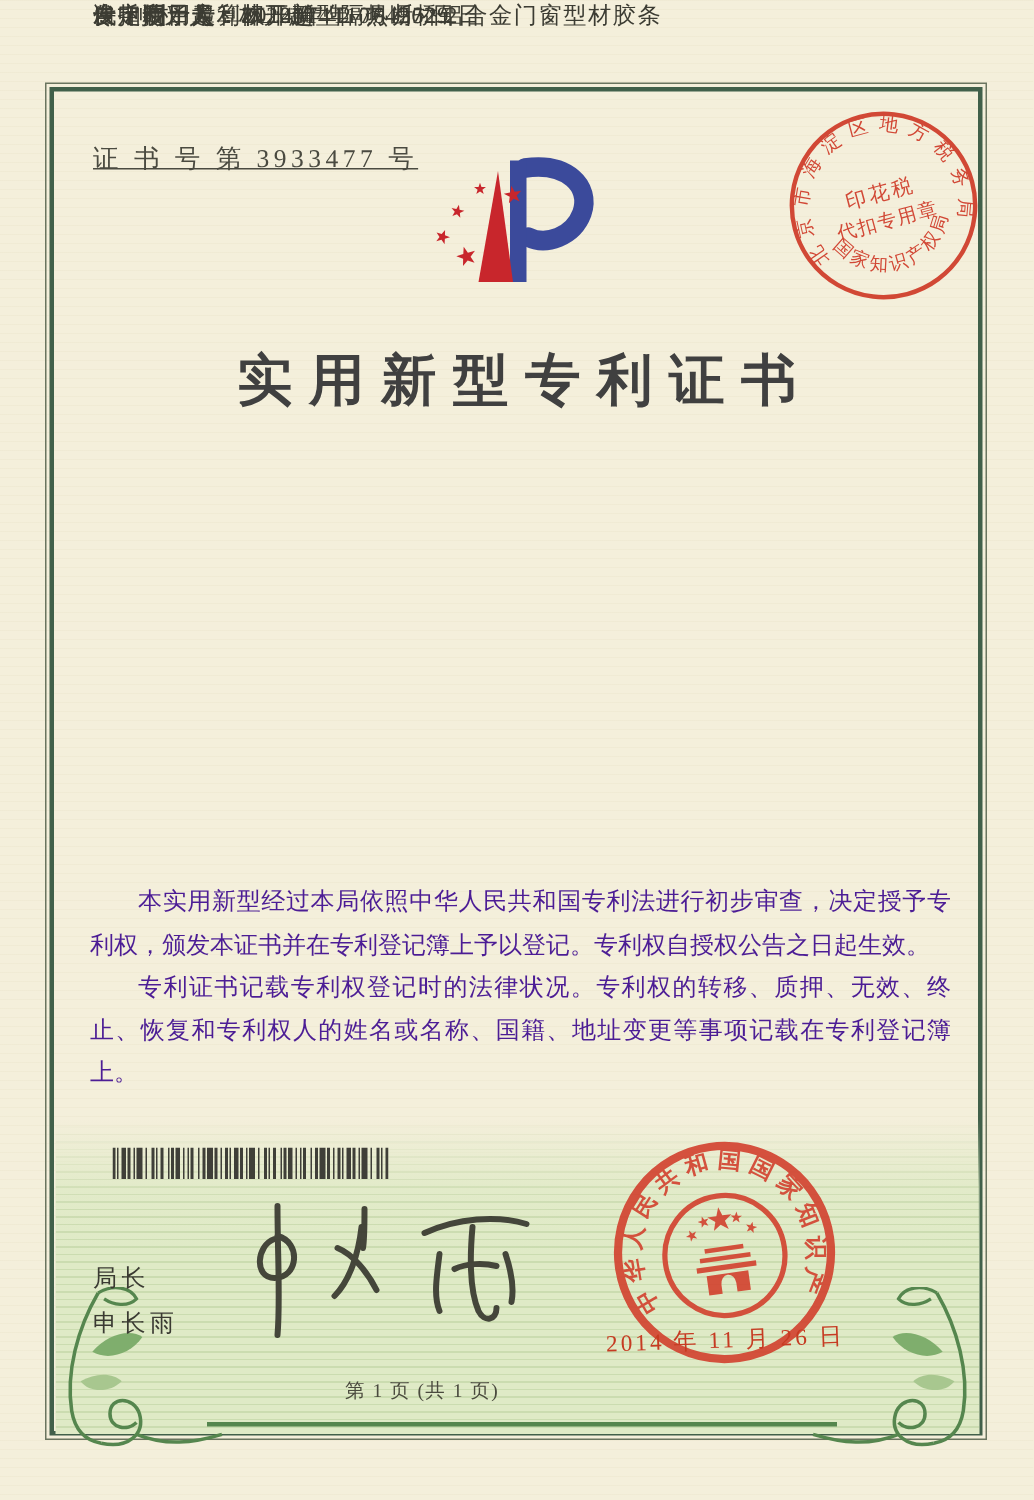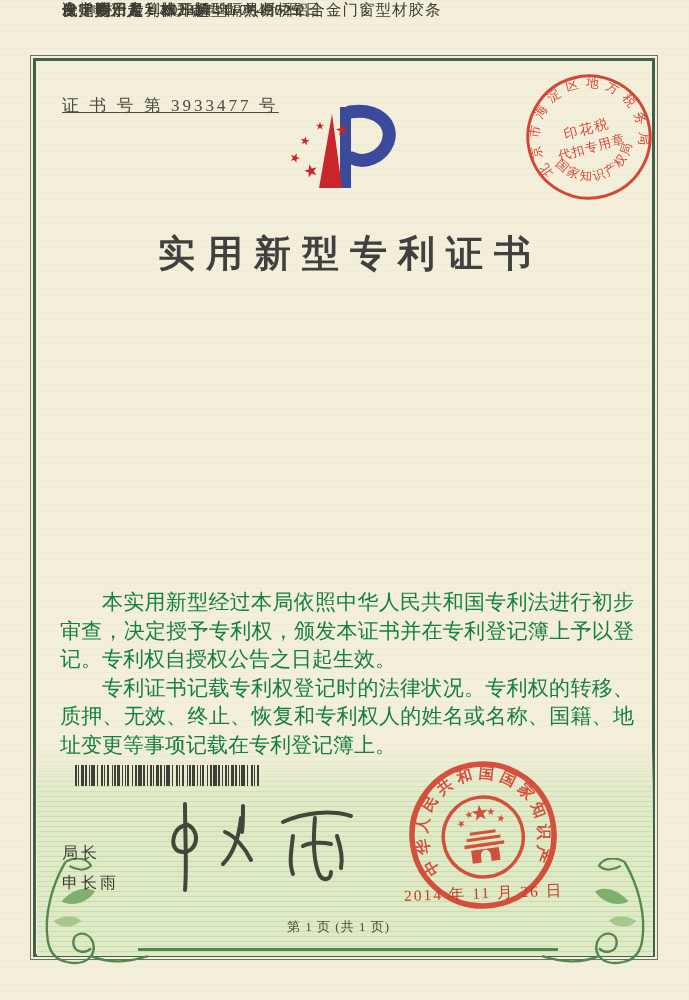--- a/index.html
+++ b/index.html
@@ -41,33 +41,33 @@
   .tax-seal{position:absolute;left:520px;top:68px;width:138px;height:138px;z-index:5;opacity:.92;}
 
   .field{position:absolute;left:62px;font-size:15.5px;letter-spacing:1px;color:#3c3c33;white-space:nowrap;}
   .field:nth-of-type(1){top:296px;}
   .field:nth-of-type(2){top:352px;}
   .field:nth-of-type(3){top:403px;}
   .field:nth-of-type(4){top:455px;}
   .field:nth-of-type(5){top:508px;}
   .field:nth-of-type(6){top:561px;}
 
-  .body-text{position:absolute;left:60px;top:588px;width:574px;font-size:21px;line-height:28.5px;color:#15803d;text-align:justify;font-family:Liberation Serif, serif;}
+  .body-text{position:absolute;left:60px;top:588px;width:574px;font-size:16px;line-height:28.5px;color:#4c1d95;text-align:justify;font-family:Liberation Serif, serif;}
   .body-text p{margin:0;text-indent:2em;}
 
   .barcode{position:absolute;left:75px;top:765px;width:184px;height:21px;z-index:4;}
   .officer{position:absolute;left:62px;top:824px;font-size:16px;letter-spacing:3px;color:#3a3a32;z-index:4;line-height:30px;margin-top:14px;}
   .signature{position:absolute;left:150px;top:796px;width:230px;height:104px;z-index:4;}
 
   .office-seal{position:absolute;left:403px;top:755px;width:160px;height:160px;z-index:5;opacity:.88;}
   .seal-date{
     position:absolute;left:404px;top:883px;width:175px;z-index:6;
     color:#c63b22;font-size:15.5px;letter-spacing:2px;transform:rotate(-2deg);white-space:nowrap;
   }
-  .footer{position:absolute;left:230px;top:918px;width:160px;text-align:right;font-size:13px;letter-spacing:1px;color:#4a4a3e;z-index:4;}
+  .footer{position:absolute;left:230px;top:918px;width:160px;text-align:left;font-size:13px;letter-spacing:1px;color:#4a4a3e;z-index:4;}
 
   svg text{font-family:"Liberation Serif","DejaVu Serif",serif;}
 </style>
 </head>
 <body>
 
 <div class="texture"></div>
 
 <div class="frame-outer">
   <div class="frame-inner"></div>

